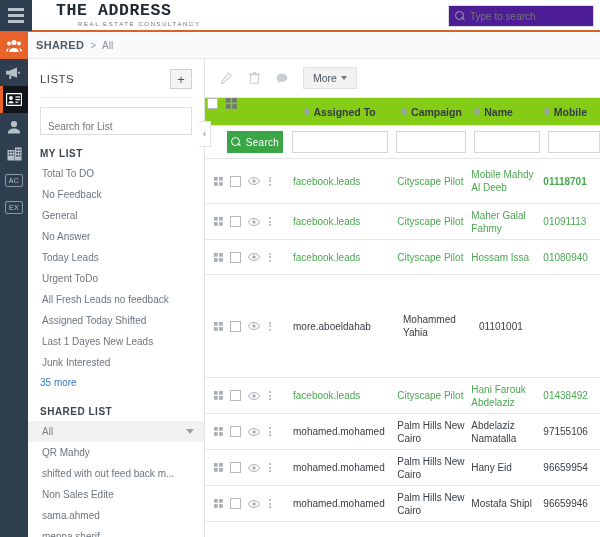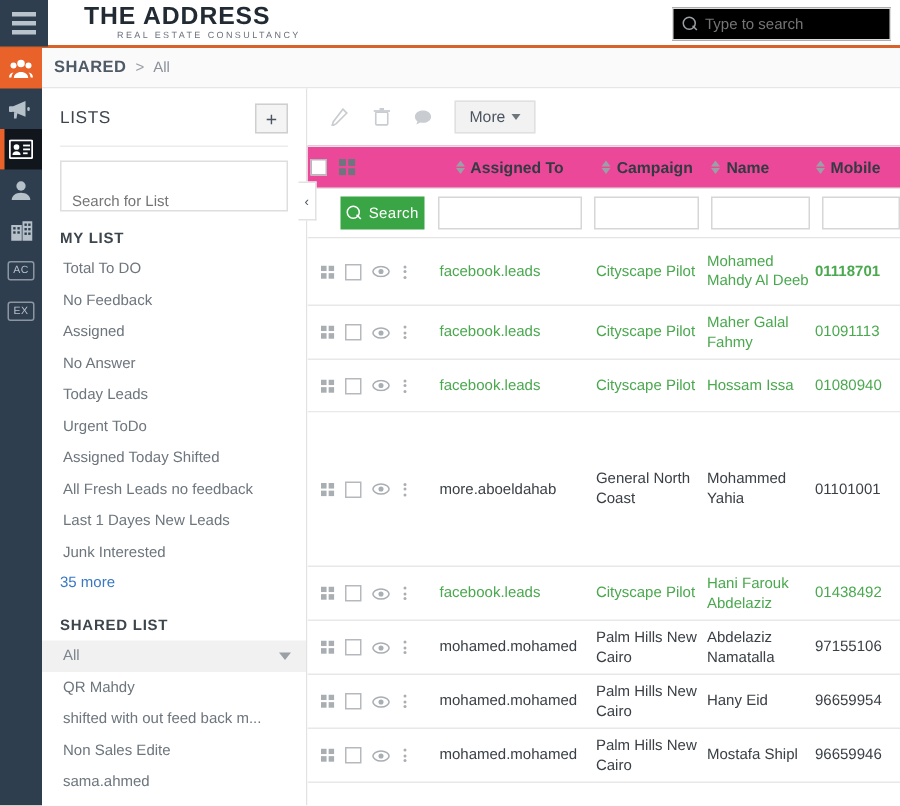--- a/index.html
+++ b/index.html
@@ -20,30 +20,30 @@
   }
   .hamburger-box {
     width: 32px; height: 32px; background: #2f3e4e;
     display: flex; flex-direction: column; align-items: center; justify-content: center;
     gap: 3px; cursor: pointer; flex: 0 0 32px;
   }
   .hamburger-box span { display: block; width: 16px; height: 3px; background: #b9c3cc; }
   .brand { margin-left: 24px; line-height: 1; }
   .brand-main {
     font-size: 16.5px; font-weight: bold; letter-spacing: .6px;
-    color: #222b33; font-family: Liberation Sans, sans-serif;
+    color: #222b33; font-family: Liberation Mono, monospace;
   }
   .brand-sub {
     font-size: 6px; letter-spacing: 1.6px; color: #6a737b;
     margin-top: 2px; margin-left: 22px;
   }
   .global-search {
     position: absolute; right: 6px; top: 5px;
     width: 146px; height: 22px;
-    border: 1px solid #dcdcdc; background: #000000;
+    border: 1px solid #dcdcdc; background: #4c1d95;
     display: flex; align-items: center; padding: 0 6px; gap: 5px;
   }
   .global-search input {
     border: 0; outline: 0; font-size: 10px; color: #9aa0a6;
     font-family: "Liberation Sans", sans-serif; width: 118px; background: transparent;
   }
   .srch-glyph { width: 10px; height: 10px; position: relative; flex: 0 0 10px; }
   .srch-glyph::before {
     content:""; position:absolute; left:0; top:0; width:7px; height:7px;
     border:1.4px solid #9aa0a6; border-radius:50%;
@@ -97,22 +97,22 @@
     padding: 10px 12px 8px 12px;
   }
   .lists-title { font-size: 11.5px; color: #3d454d; letter-spacing: .4px; }
   .add-btn {
     width: 22px; height: 20px; border: 1px solid #cfcfcf; background: #f4f4f4;
     display: flex; align-items: center; justify-content: center;
     font-size: 13px; color: #4b5560; cursor: pointer; line-height: 1;
   }
   .lists-hr { height: 1px; background: #ececec; margin: 0 12px; }
   .list-search {
-    margin: 9px 12px 0 12px; height: 34px; border: 1px solid #dedede;
-    display: flex; align-items: flex-end; padding: 0 7px;
+    margin: 9px 12px 0 12px; height: 22px; border: 1px solid #dedede;
+    display: flex; align-items: flex-start; padding: 13px 7px;
   }
   .list-search input {
     border: 0; outline: 0; width: 100%; font-size: 10px; color: #9aa0a6;
     font-family: "Liberation Sans", sans-serif; background: transparent;
   }
   .grp-title {
     font-size: 10px; font-weight: bold; color: #3d454d;
     letter-spacing: .5px; padding: 13px 12px 4px 12px;
   }
   .li {
@@ -153,23 +153,23 @@
     margin-left: 6px; height: 22px; padding: 0 9px; background: #f2f2f2;
     border: 1px solid #e0e0e0; font-size: 10.5px; color: #4b5560;
     display: flex; align-items: center; gap: 4px; cursor: pointer;
   }
   .more-caret {
     width: 0; height: 0; border-left: 3.5px solid transparent;
     border-right: 3.5px solid transparent; border-top: 4px solid #6d757d;
   }
 
   .thead {
-    display: flex; align-items: center; height: 29px;
+    display: flex; height: 29px;
     border-top: 1px solid #e4e4e4; border-bottom: 1px solid #e4e4e4;
-    background: #ec4899;
+    background: #84cc16;
   }
   .th {
     font-size: 10.5px; font-weight: bold; color: #333b42;
     display: flex; align-items: center; gap: 4px; cursor: pointer;
   }
   .sortic {
     display: inline-flex; flex-direction: column; gap: 1px; color: #9aa0a6;
     line-height: 0;
   }
   .sortic i {
@@ -303,26 +303,26 @@
       <span class="add-btn">+</span>
     </div>
     <div class="lists-hr"></div>
     <div class="list-search">
       <input value="" placeholder="Search for List" style="">
     </div>
 
     <div class="grp-title">MY LIST</div>
     <div class="li">Total To DO</div>
     <div class="li">No Feedback</div>
-    <div class="li">Assigned</div>
+    <div class="li">General</div>
     <div class="li">No Answer</div>
     <div class="li">Today Leads</div>
     <div class="li">Urgent ToDo</div>
+    <div class="li">All Fresh Leads no feedback</div>
     <div class="li">Assigned Today Shifted</div>
-    <div class="li">All Fresh Leads no feedback</div>
     <div class="li">Last 1 Dayes New Leads</div>
     <div class="li">Junk Interested</div>
     <div class="li more">35 more</div>
 
     <div class="grp-title">SHARED LIST</div>
     <div class="li sel">
       <span>All</span>
       <span class="caret-dn"></span>
     </div>
     <div class="li">QR Mahdy</div>
@@ -434,21 +434,21 @@
               </svg>
             </span>
             <span class="kebab">
               <i></i>
               <i></i>
               <i></i>
             </span>
           </span>
           <span class="cell green" style="width: 104px; margin-left: 22px;">facebook.leads</span>
           <span class="cell green" style="width: 72px; margin-left: 6px;">Cityscape Pilot</span>
-          <span class="cell green" style="width: 72px; margin-left: 6px;">Mohamed Mahdy Al Deeb</span>
+          <span class="cell green" style="width: 72px; margin-left: 6px;">Mobile Mahdy Al Deeb</span>
           <span class="cell green" style="width: 60px; margin-left: 4px; font-weight: bold;">01118701</span>
         </div>
         <div class="row" style="height: 36px;">
           <span class="rowicons" style="width: 66px;">
             <span class="ri">
               <svg width="9" height="9" viewBox="0 0 9 9">
                 <rect x="0" y="0" width="3.7" height="3.7" fill="#a9aeb3"></rect>
                 <rect x="5.1" y="0" width="3.7" height="3.7" fill="#a9aeb3"></rect>
                 <rect x="0" y="5.1" width="3.7" height="3.7" fill="#a9aeb3"></rect>
                 <rect x="5.1" y="5.1" width="3.7" height="3.7" fill="#a9aeb3"></rect>
@@ -517,21 +517,20 @@
                 <circle cx="6" cy="4" r="1.7" fill="#a9aeb3"></circle>
               </svg>
             </span>
             <span class="kebab">
               <i></i>
               <i></i>
               <i></i>
             </span>
           </span>
           <span class="cell dark" style="width: 104px; margin-left: 22px;">more.aboeldahab</span>
-          <span class="cell dark" style="width: 72px; margin-left: 6px;">General North Coast</span>
           <span class="cell dark" style="width: 72px; margin-left: 6px;">Mohammed Yahia</span>
           <span class="cell dark" style="width: 60px; margin-left: 4px;">01101001</span>
         </div>
         <div class="row" style="height: 36px;">
           <span class="rowicons" style="width: 66px;">
             <span class="ri">
               <svg width="9" height="9" viewBox="0 0 9 9">
                 <rect x="0" y="0" width="3.7" height="3.7" fill="#a9aeb3"></rect>
                 <rect x="5.1" y="0" width="3.7" height="3.7" fill="#a9aeb3"></rect>
                 <rect x="0" y="5.1" width="3.7" height="3.7" fill="#a9aeb3"></rect>

